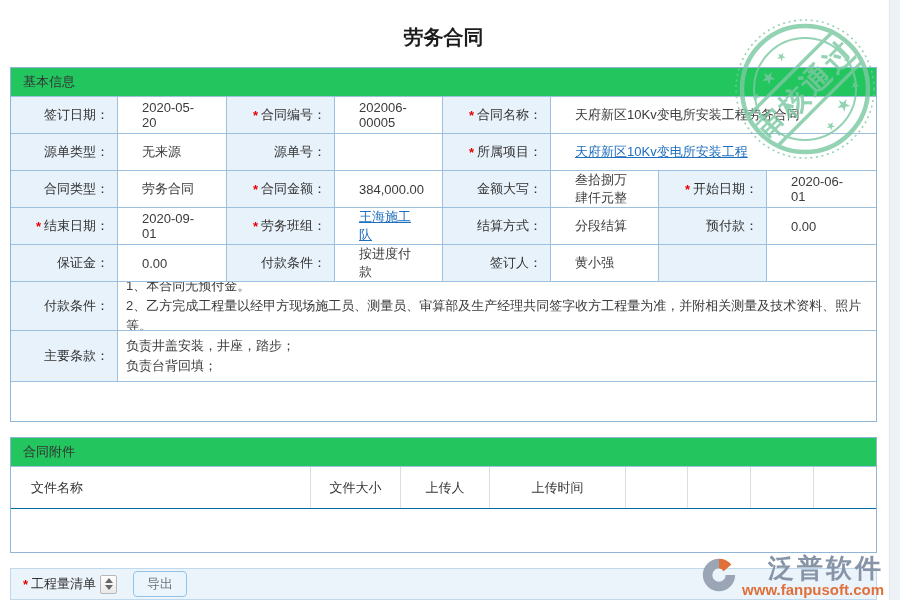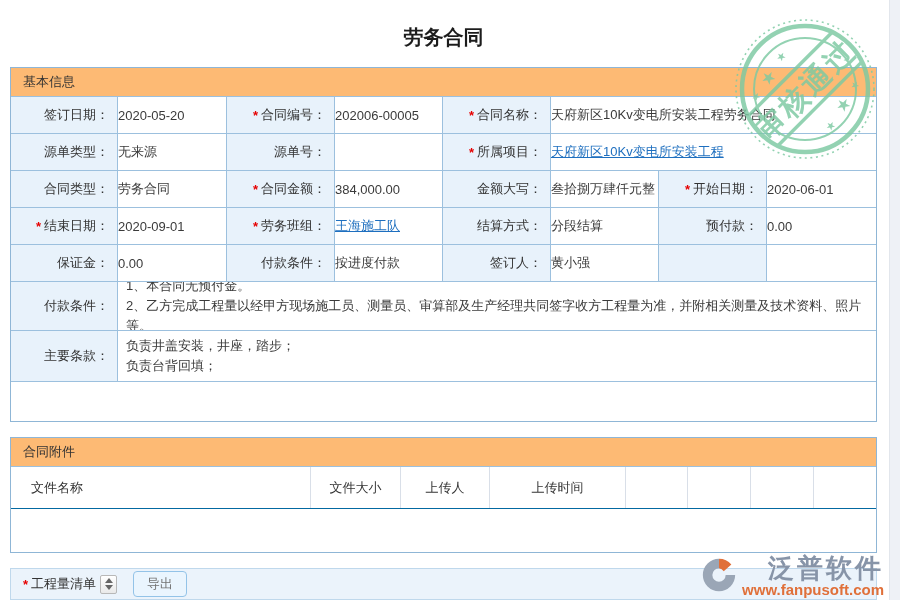--- a/index.html
+++ b/index.html
@@ -6,29 +6,29 @@
   html,body { width:900px; height:600px; overflow:hidden; background:#ffffff;
               font-family:"Liberation Sans","DejaVu Sans",sans-serif; }
   body { position:relative; font-size:13px; color:#333; }
 
   .page-title { position:absolute; left:10px; width:867px; top:24px;
                 text-align:center; font-size:20px; font-weight:bold; color:#1c1c1c; }
 
   
   .panel { position:absolute; left:10px; width:867px; border:1px solid #8FB6D6; background:#fff; }
   .bi-panel { top:67px; }
-  .panel-header { background:#fdba74; border-bottom:1px solid #9CC0DE;
+  .panel-header { background:#22c55e; border-bottom:1px solid #9CC0DE;
                   height:29px; line-height:28px; padding-left:12px; color:#333; }
   .bi-row { display:grid; grid-template-columns:107px 109px 108px 108px 108px 108px 108px 1fr; }
   .cell { border-right:1px solid #9CC0DE; border-bottom:1px solid #9CC0DE;
           display:flex; align-items:center; overflow:hidden; }
   .cell:last-child { border-right:none; }
   .bi-row:last-child .cell { border-bottom:none; }
   .lbl { background:#E8F2FB; justify-content:flex-end; padding:0 8px; text-align:left; color:#333; }
-  .val { background:#fff; padding:0 0; color:#3a3a3a; }
+  .val { background:#fff; padding:0 24px; color:#3a3a3a; }
   .h37 .cell { height:37px; }
   .h49 .cell { height:49px; }
   .h51 .cell { height:51px; }
   .h39 .cell { height:39px; }
   .sp3 { grid-column:span 3; }
   .sp7 { grid-column:span 7; }
   .multiline { flex-direction:column; align-items:flex-start; justify-content:center;
                line-height:20px; padding:4px 8px; }
   .star { color:#E60000; margin-right:3px; font-weight:bold; }
   a.link { color:#1E6FBF; text-decoration:underline; cursor:pointer; }

